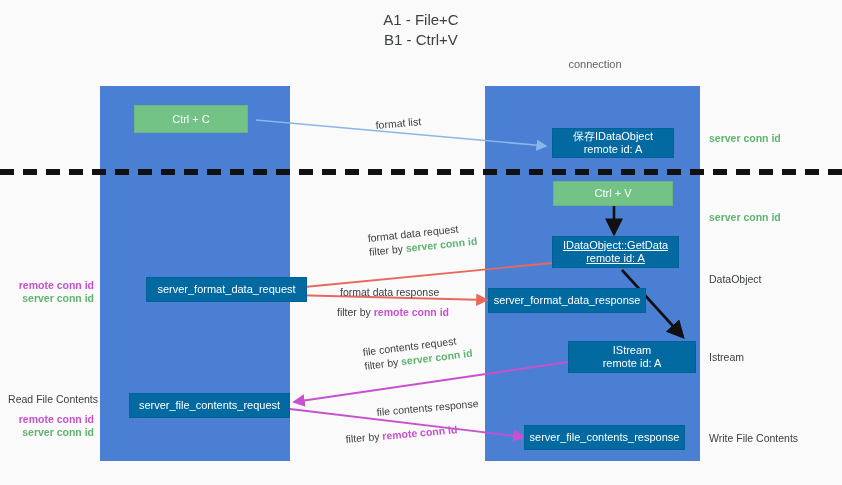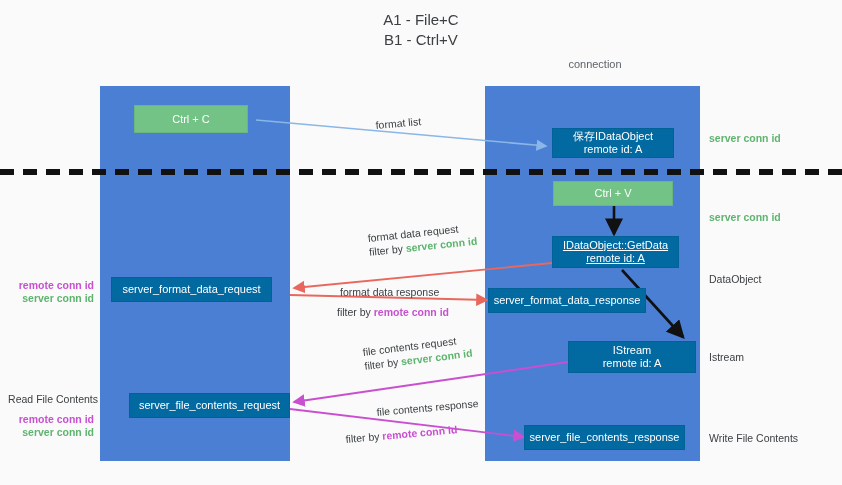--- a/index.html
+++ b/index.html
@@ -114,21 +114,21 @@
 
   <div class="node green" style="left:553px;top:181px;width:120px;height:25px;">
     <span>Ctrl + V</span>
   </div>
 
   <div class="node orange" style="left:552px;top:236px;width:127px;height:32px;text-decoration:underline;">
     <span>IDataObject::GetData</span>
     <span class="l2">remote id: A</span>
   </div>
 
-  <div class="node orange" style="left:111px;top:277px;width:161px;height:25px;">
+  <div class="node orange" style="left:146px;top:277px;width:161px;height:25px;">
     <span>server_format_data_request</span>
   </div>
 
   <div class="node orange" style="left:488px;top:288px;width:158px;height:25px;">
     <span>server_format_data_response</span>
   </div>
 
   <div class="node orange" style="left:568px;top:341px;width:128px;height:32px;">
     <span>IStream</span>
     <span class="l2">remote id: A</span>

